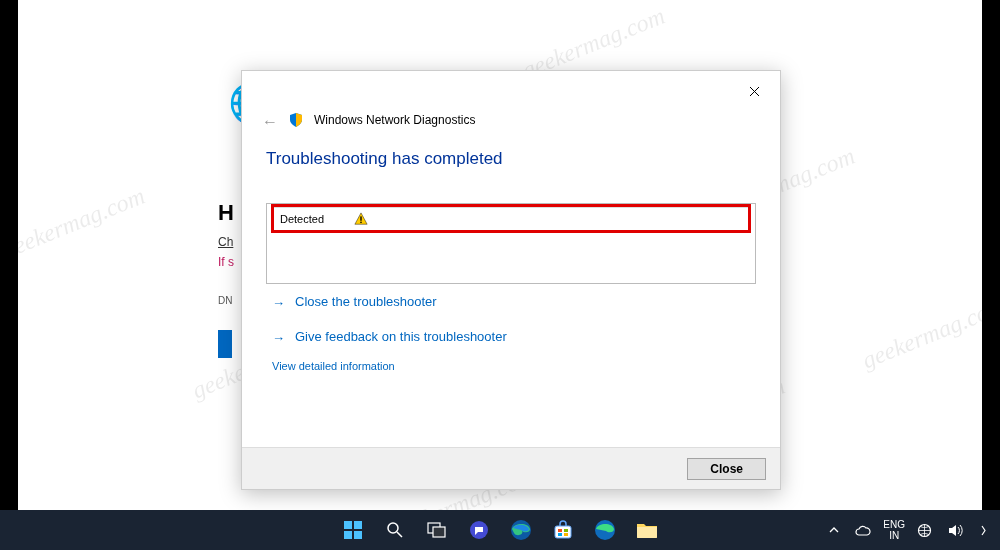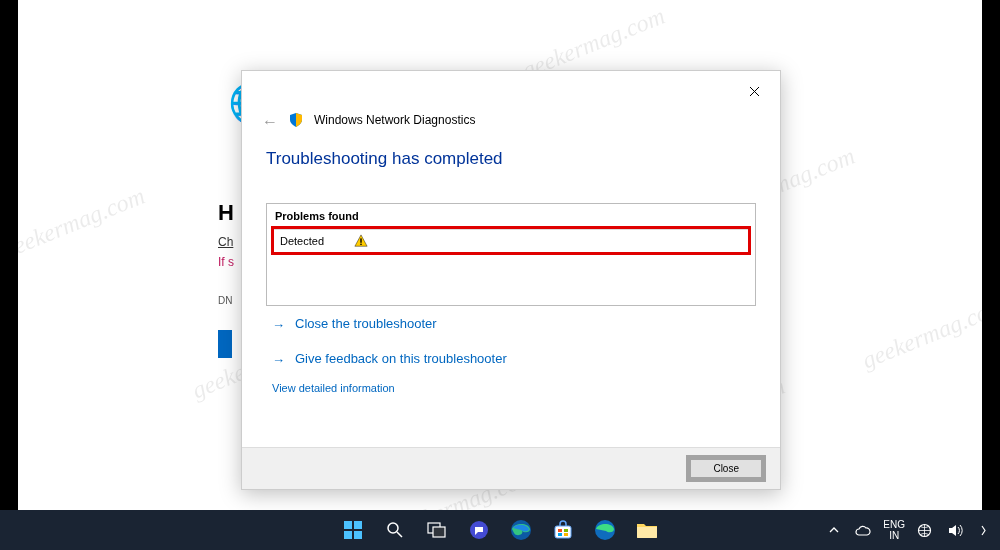--- a/index.html
+++ b/index.html
@@ -26,21 +26,21 @@
     .problem-row-wrap { border: 3px solid #e00000; margin: 0 4px 4px 4px; }
     .problem-row { display: flex; align-items: center; padding: 4px 6px; font-size: 11px; border-top: 1px solid #ddd; }
     .problem-text { flex: 1; }
     .problem-status { margin-right: 30px; }
     .warn-tri { width: 14px; height: 14px; }
     .problems-pad { height: 46px; }
     .action-link { display: flex; align-items: center; gap: 10px; color: #0067C0; font-size: 13px; padding: 10px 6px; cursor: pointer; }
     .action-link .arrow { color: #0067C0; font-weight: bold; }
     .detail-link { color: #0067C0; font-size: 11px; padding: 6px 6px 0 6px; cursor: pointer; }
     .dlg-footer { position: absolute; bottom: 0; left: 0; right: 0; height: 42px; background: #f0f0f0; border-top: 1px solid #ddd; display: flex; justify-content: flex-end; align-items: center; padding: 0 14px; }
-    .close-btn { background: #e1e1e1; border: 5px solid #a3a3a3; padding: 3px 22px; font-size: 10px; cursor: pointer; }
+    .close-btn { background: #e1e1e1; border: 1px solid #a3a3a3; padding: 3px 22px; font-size: 12px; cursor: pointer; font-weight: bold; }
     .taskbar { position: absolute; left: 0; right: 0; bottom: 0; height: 40px; background: #1a2433; display: flex; align-items: center; }
     .tb-center { position: absolute; left: 50%; transform: translateX(-50%); display: flex; gap: 4px; align-items: center; height: 100%; }
     .tb-item { width: 38px; height: 38px; display: flex; align-items: center; justify-content: center; cursor: pointer; border-radius: 4px; }
     .tb-right { position: absolute; right: 10px; display: flex; align-items: center; gap: 8px; height: 100%; color: #fff; font-size: 10px; }
     .tb-tray { display: flex; align-items: center; gap: 6px; cursor: pointer; padding: 4px; }
     .lang { line-height: 1.1; text-align: center; cursor: pointer; }
   </style>
 </head>
 <body>
 
@@ -74,21 +74,20 @@
       <span class="back-arrow">←</span>
       <svg class="shield" viewBox="0 0 16 16">
           <path d="M8 1 L14 3 V8 C14 12 8 15 8 15 C8 15 2 12 2 8 V3 Z" fill="#0078d7"></path>
           <path d="M8 1 L14 3 V8 C14 12 8 15 8 15 V1 Z" fill="#ffb900"></path>
         </svg>
       <span class="dlg-title">Windows Network Diagnostics</span>
     </div>
     <div class="dlg-body">
       <div class="heading">Troubleshooting has completed</div>
       <div class="problems-box">
-        <div class="problems-label">Problems found</div>
         <div class="problem-row-wrap">
           <div class="problem-row">
             <span class="problem-status">Detected</span>
             <svg class="warn-tri" viewBox="0 0 16 16">
                 <path d="M8 1 L15 14 H1 Z" fill="#ffcc00" stroke="#000" stroke-width="0.5"></path>
                 <rect x="7.2" y="5" width="1.6" height="5" fill="#000"></rect>
                 <rect x="7.2" y="11" width="1.6" height="1.6" fill="#000"></rect>
               </svg>
           </div>
         </div>

